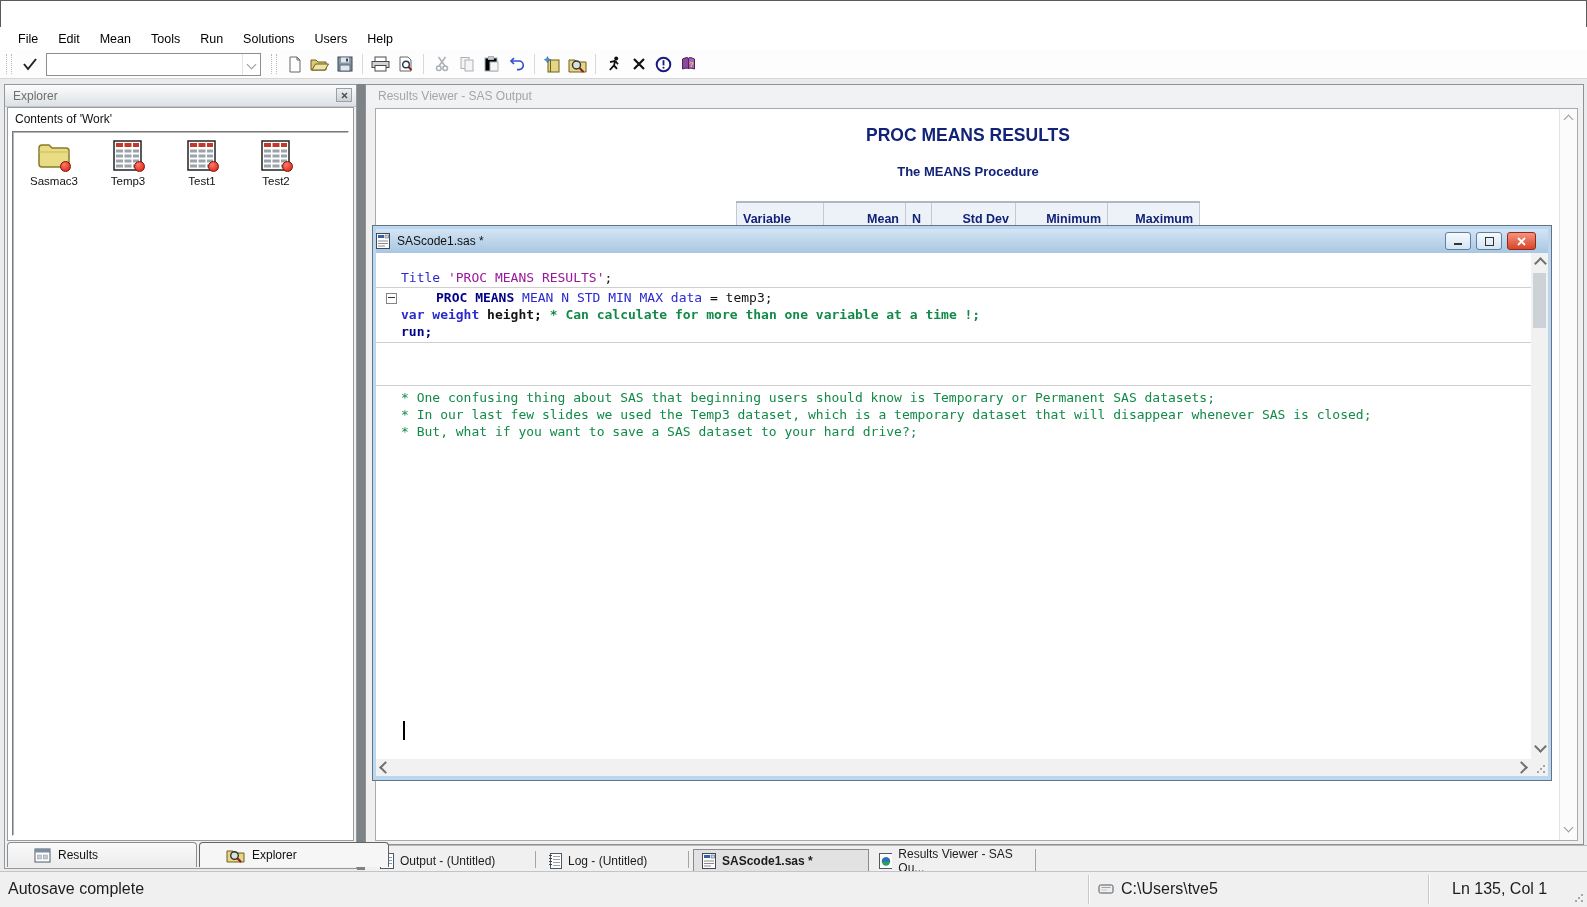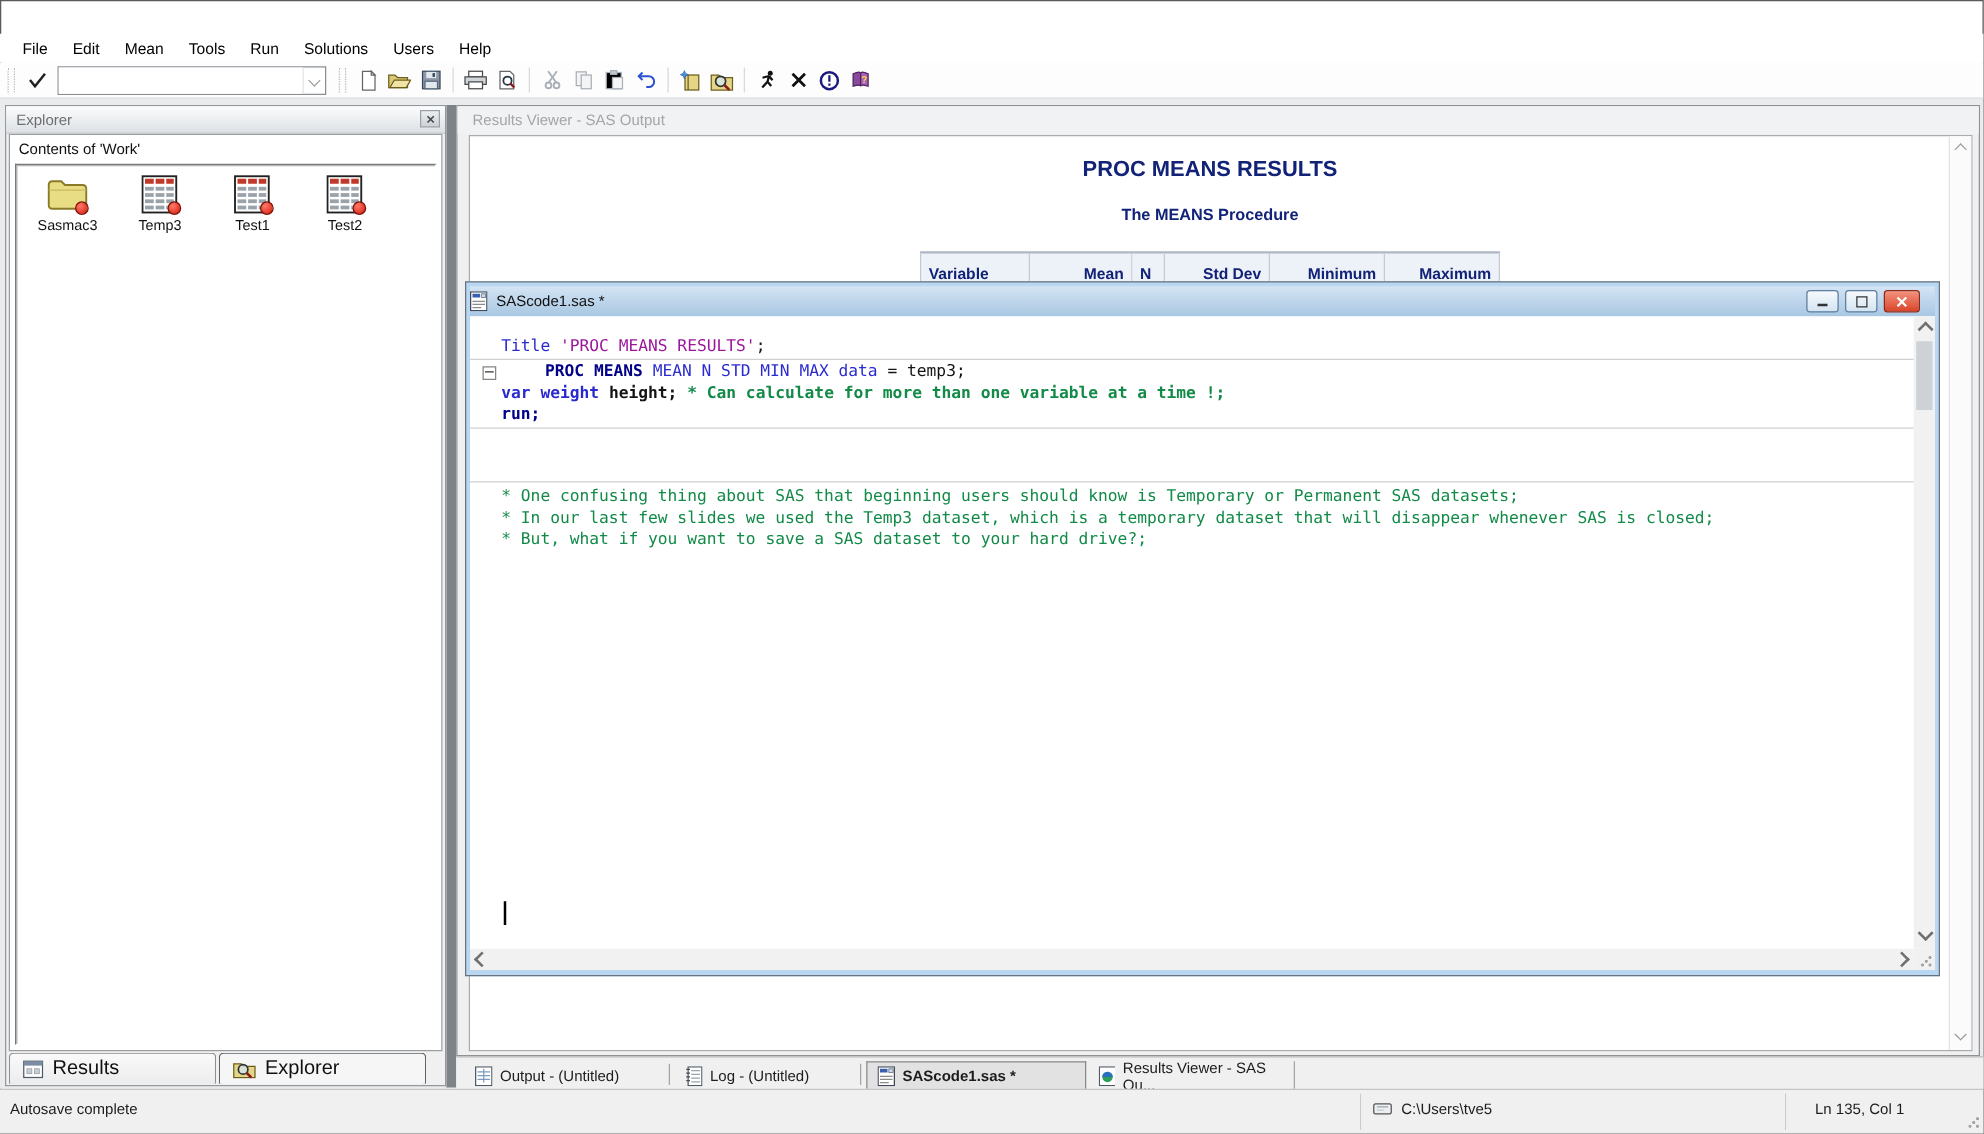--- a/index.html
+++ b/index.html
@@ -54,22 +54,22 @@
   .exp-box{position:absolute;left:4px;right:4px;top:23px;bottom:4px;background:#fff;
            border-top:1px solid #7a7a7a;border-left:1px solid #7a7a7a;border-bottom:1px solid #fff;border-right:1px solid #fff;
            box-shadow:inset 1px 1px 0 #b5b5b5;}
   .exp-items{display:flex;padding:7px 0 0 6px;gap:4px;}
   .exp-item{width:70px;display:flex;flex-direction:column;align-items:center;}
   .exp-ico{position:relative;width:36px;height:34px;display:flex;align-items:center;justify-content:center;}
   .badge{position:absolute;right:1px;bottom:1px;width:11px;height:11px;border-radius:50%;
          background:radial-gradient(circle at 35% 30%,#ff7a6a,#d51a0a);border:1px solid #7e0e04;box-sizing:border-box;}
   .exp-item-label{font-size:11.5px;color:#111;margin-top:2px;}
   .exp-tabs{position:absolute;left:2px;bottom:1px;height:25px;display:flex;}
-  .exp-tab{width:166px;margin-right:2px;border:1px solid #8c8f92;border-bottom:none;border-radius:4px 4px 0 0;
-           background:linear-gradient(#fafafa,#ececec);display:flex;align-items:center;padding-left:10px;box-sizing:border-box;font-size:16px;color:#111;gap:7px;}
+  .exp-tab{width:190px;margin-right:2px;border:1px solid #8c8f92;border-bottom:none;border-radius:4px 4px 0 0;
+           background:linear-gradient(#fafafa,#ececec);display:flex;align-items:center;padding-left:26px;box-sizing:border-box;font-size:12px;color:#111;gap:7px;}
   .exp-tab.active{background:#f6f6f6;border-color:#5f6periph164;border:1px solid #606468;border-bottom:none;}
 
   
   .results-win{left:365px;top:84px;width:1219px;height:761px;background:#f0f0f0;border:1px solid #8f9periph295;border:1px solid #8f9295;box-sizing:border-box;}
   .rv-title{position:absolute;left:0;top:0;right:0;height:22px;background:#f1f2f4;display:flex;align-items:center;}
   .rv-title span{margin-left:12px;font-size:12px;color:#a5a5a5;}
   .rv-content{position:absolute;left:9px;right:5px;top:23px;bottom:3px;background:#fff;border:1px solid #ababab;}
   .rv-heading{position:absolute;left:0;right:17px;top:16px;text-align:center;
               font-size:17.5px;font-weight:bold;color:#112277;}
   .rv-subheading{position:absolute;left:0;right:17px;top:55px;text-align:center;
@@ -111,21 +111,21 @@
                         radial-gradient(circle at 8px 2px,#a5a5a5 1px,transparent 1.5px),
                         radial-gradient(circle at 8px 8px,#a5a5a5 1px,transparent 1.5px);}
 
   
   .wtabs{left:365px;top:845px;width:1222px;height:26px;background:#f0f0f0;border-top:1px solid #b8b8b8;box-sizing:border-box;padding-left:16px;}
   .wtab{position:absolute;top:3px;height:23px;display:flex;align-items:center;gap:6px;padding-left:8px;font-size:12px;color:#1c1c1c;box-sizing:border-box;}
   .wtab.active{background:#e2e2e2;border:1px solid #8a8a8a;border-bottom:none;font-weight:bold;}
   .wtab-sep{position:absolute;top:5px;width:1px;height:17px;background:#a5a5a5;}
 
   
-  .statusbar{left:0;top:871px;width:1587px;height:36px;background:#f0f0f0;border-top:1px solid #c4c4c4;box-sizing:border-box;font-size:12px;color:#1d1d1d;padding-left:48px;}
+  .statusbar{left:0;top:871px;width:1587px;height:36px;background:#f0f0f0;border-top:1px solid #c4c4c4;box-sizing:border-box;font-size:16px;color:#1d1d1d;padding-left:48px;}
   .sb-msg{position:absolute;left:8px;top:8px;}
   .sb-div{position:absolute;top:3px;bottom:3px;width:1px;background:#c9c9c9;border-right:1px solid #fdfdfd;}
   .sb-path{position:absolute;left:1098px;top:8px;display:flex;align-items:center;gap:6px;}
   .sb-pos{position:absolute;left:1452px;top:8px;}
 </style>
 </head>
 <body>
 
 <div id="screen">
 

